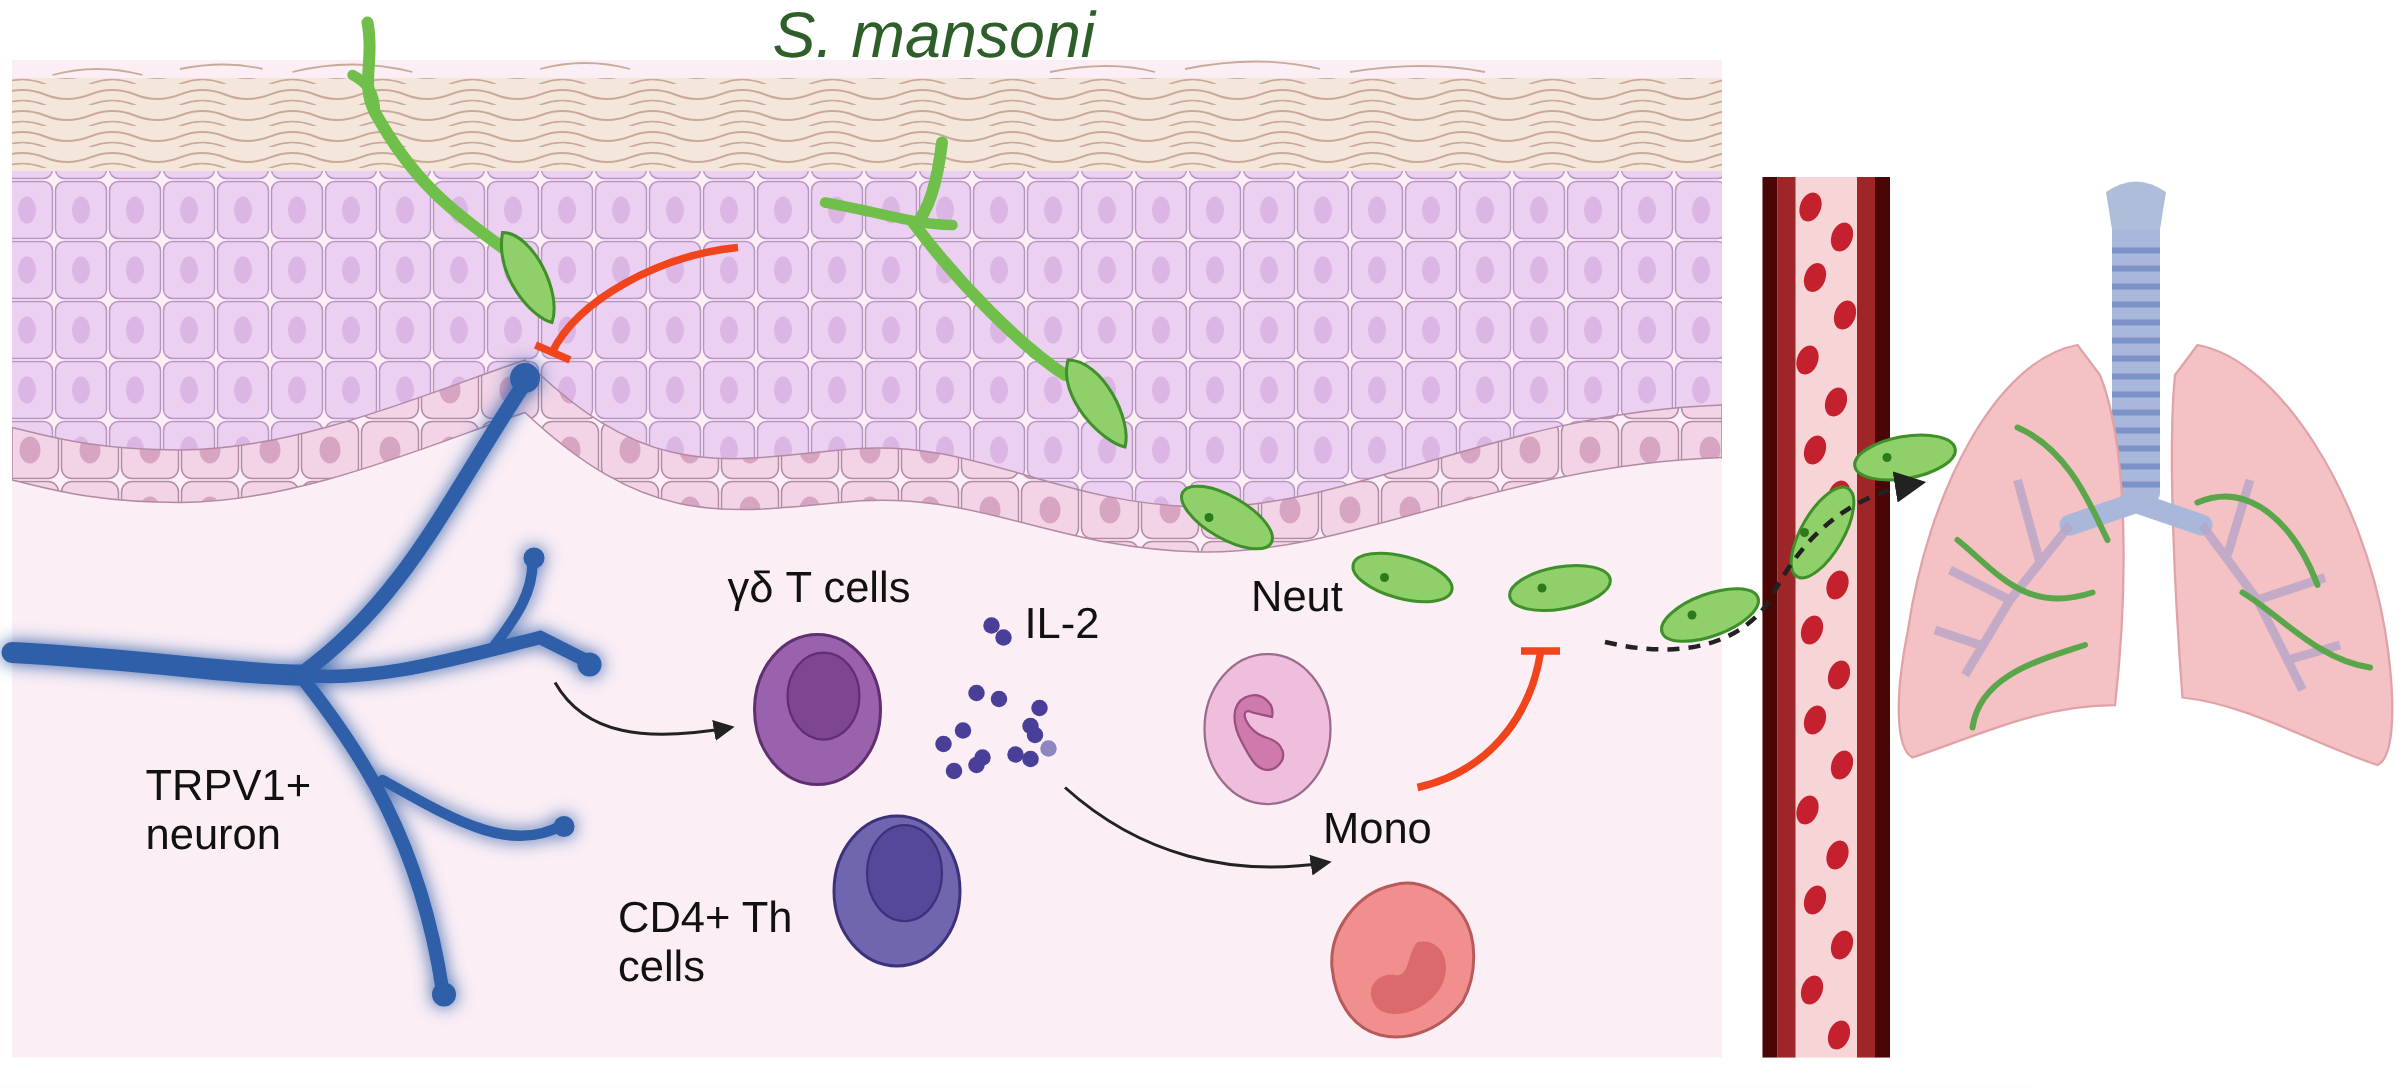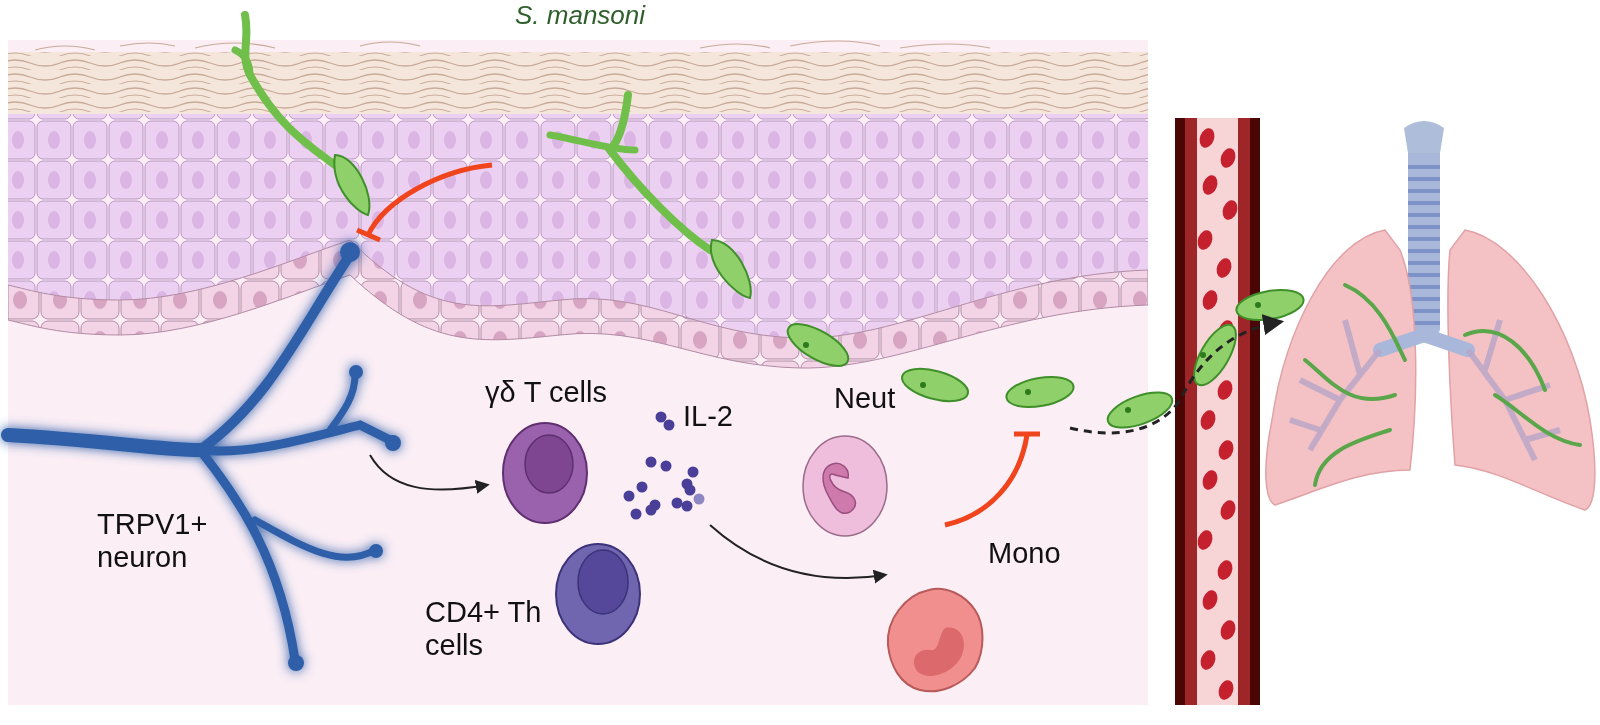--- a/index.html
+++ b/index.html
@@ -1,20 +1,20 @@
 <!DOCTYPE html>
 <html><head>
 <meta charset="utf-8">
 <style>
   html,body{margin:0;padding:0;background:#ffffff;}
   body{width:1600px;height:725px;overflow:hidden;position:relative;font-family:"Liberation Sans",sans-serif;}
   #stage{position:absolute;left:0;top:0;width:1600px;height:725px;}
   .lbl{position:absolute;color:#111;font-family:"Liberation Sans",sans-serif;font-size:29px;line-height:1.15;white-space:nowrap;}
   .lbl.center{text-align:left;}
-  #title{position:absolute;left:515px;top:0px;font-size:26px;font-style:italic;color:#2e5e2a;font-family:"Liberation Sans",sans-serif;}
+  #title{position:absolute;left:515px;top:0px;font-size:43px;font-style:italic;color:#2e5e2a;font-family:"Liberation Sans",sans-serif;}
 </style>
 </head>
 <body>
 
 <div id="stage">
 <svg id="art" width="1600" height="725" viewBox="0 0 1600 725" xmlns="http://www.w3.org/2000/svg">
   <defs>
     <filter id="glow" x="-30%" y="-30%" width="160%" height="160%">
       <feGaussianBlur stdDeviation="6" result="b"></feGaussianBlur>
       <feMerge>
@@ -215,18 +215,18 @@
 </svg>
 
 <div id="title">S. mansoni</div>
 <div class="lbl center" style="left:97px;top:508px;">
   <div>TRPV1+</div>
   <div>neuron</div>
 </div>
 <div class="lbl" style="left:485px;top:376px;">γδ T cells</div>
 <div class="lbl" style="left:683px;top:400px;">IL-2</div>
 <div class="lbl" style="left:834px;top:382px;text-align:right;">Neut</div>
-<div class="lbl" style="left:988px;top:537px;">Mono</div>
-<div class="lbl center" style="left:425px;top:596px;">
+<div class="lbl" style="left:882px;top:537px;">Mono</div>
+<div class="lbl center" style="left:412px;top:596px;">
   <div>CD4+ Th</div>
   <div>cells</div>
 </div>
 </div>
 
 </body></html>

